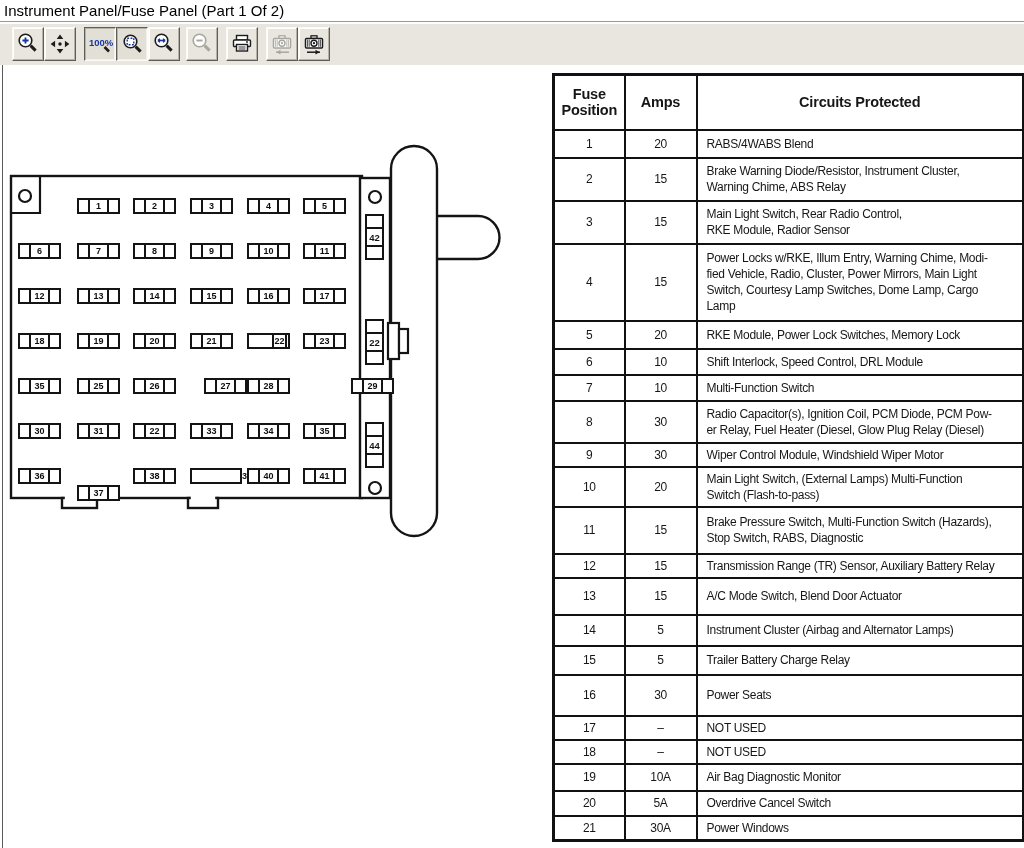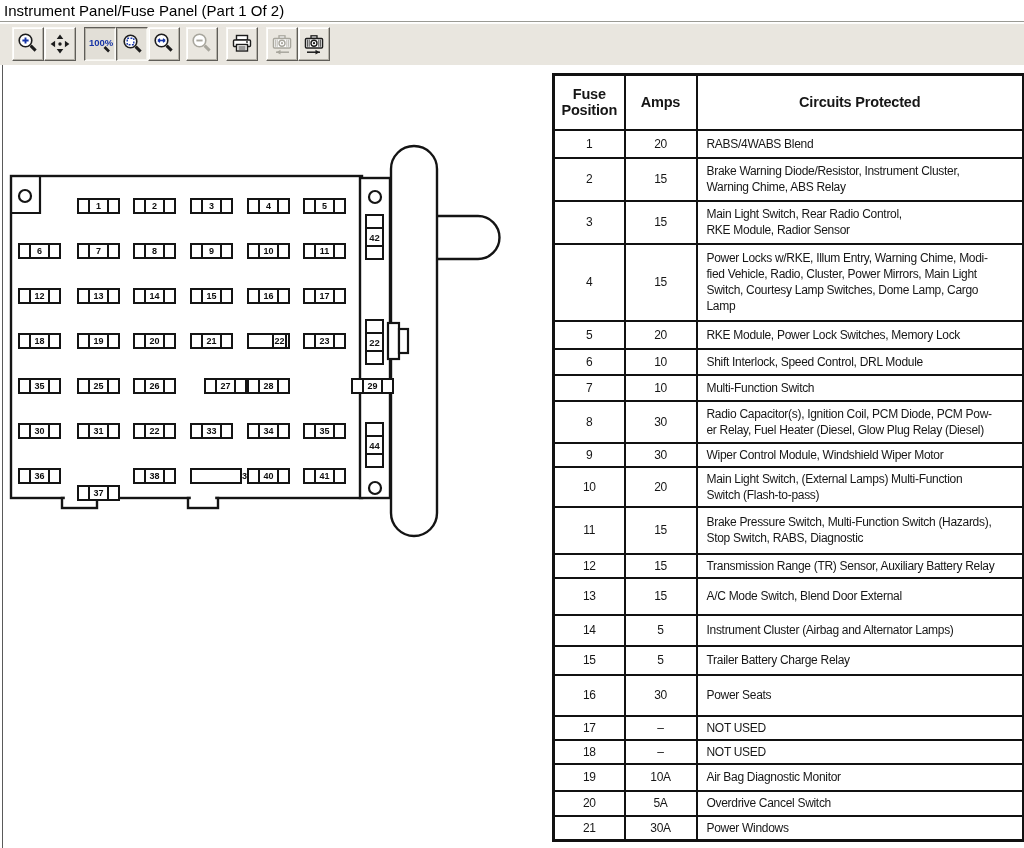--- a/index.html
+++ b/index.html
@@ -477,21 +477,21 @@
 Stop Switch, RABS, Diagnostic</td>
           </tr>
           <tr style="height: 20px;">
             <td class="position">12</td>
             <td class="amps">15</td>
             <td class="circuits">Transmission Range (TR) Sensor, Auxiliary Battery Relay</td>
           </tr>
           <tr style="height: 37px;">
             <td class="position">13</td>
             <td class="amps">15</td>
-            <td class="circuits">A/C Mode Switch, Blend Door External</td>
+            <td class="circuits">A/C Mode Switch, Blend Door Actuator</td>
           </tr>
           <tr style="height: 31px;">
             <td class="position">14</td>
             <td class="amps">5</td>
             <td class="circuits">Instrument Cluster (Airbag and Alternator Lamps)</td>
           </tr>
           <tr style="height: 29px;">
             <td class="position">15</td>
             <td class="amps">5</td>
             <td class="circuits">Trailer Battery Charge Relay</td>

